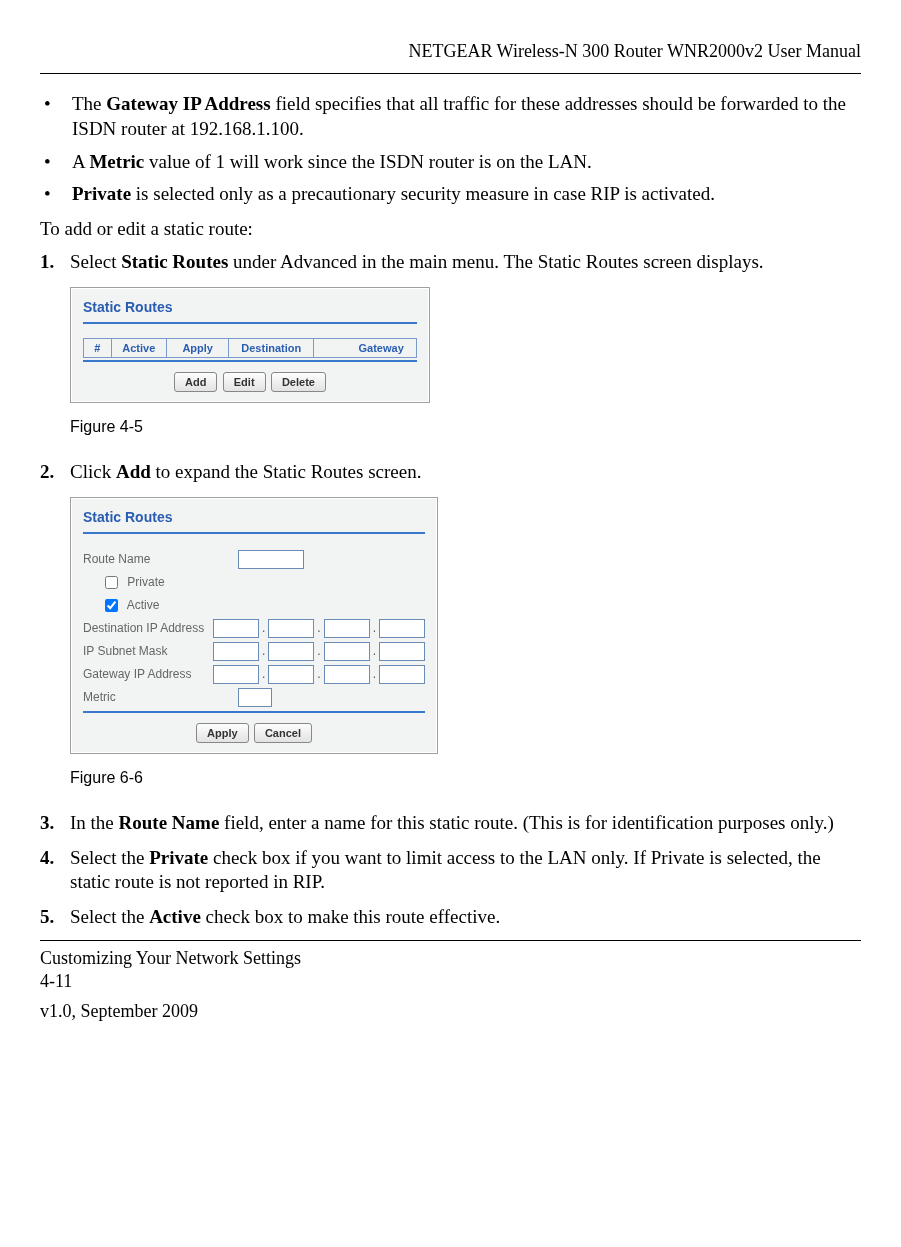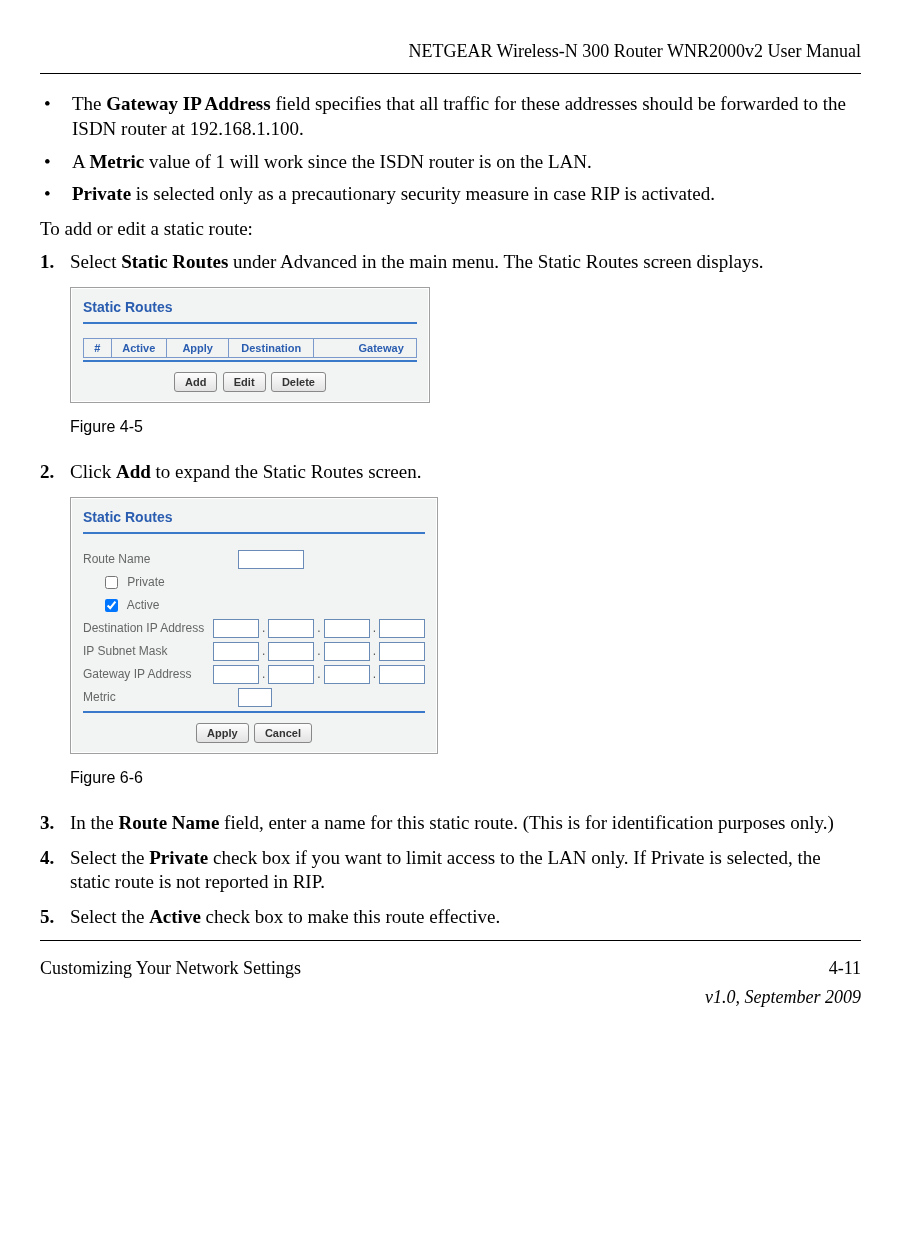--- a/index.html
+++ b/index.html
@@ -163,28 +163,28 @@
   .fig-caption {
     font-family: Arial, Helvetica, sans-serif;
     font-weight: normal;
     font-size: 16px;
     margin: 14px 0 22px 30px;
   }
 
   .footer-line {
     border-top: 1.5px solid #000;
     margin-top: 8px;
-    padding-top: 16px;
+    padding-top: 6px;
     display: flex;
     justify-content: space-between;
     font-size: 18px;
+    flex-direction: column;
   }
   .footer-center {
-    text-align: right;
-    font-style: italic;
+    text-align: left;
     font-size: 18px;
     margin-top: 6px;
   }
 </style>
 </head>
 <body>
 
 <div class="header">NETGEAR Wireless-N 300 Router WNR2000v2 User Manual</div>
 
 <div class="bullet-list">

